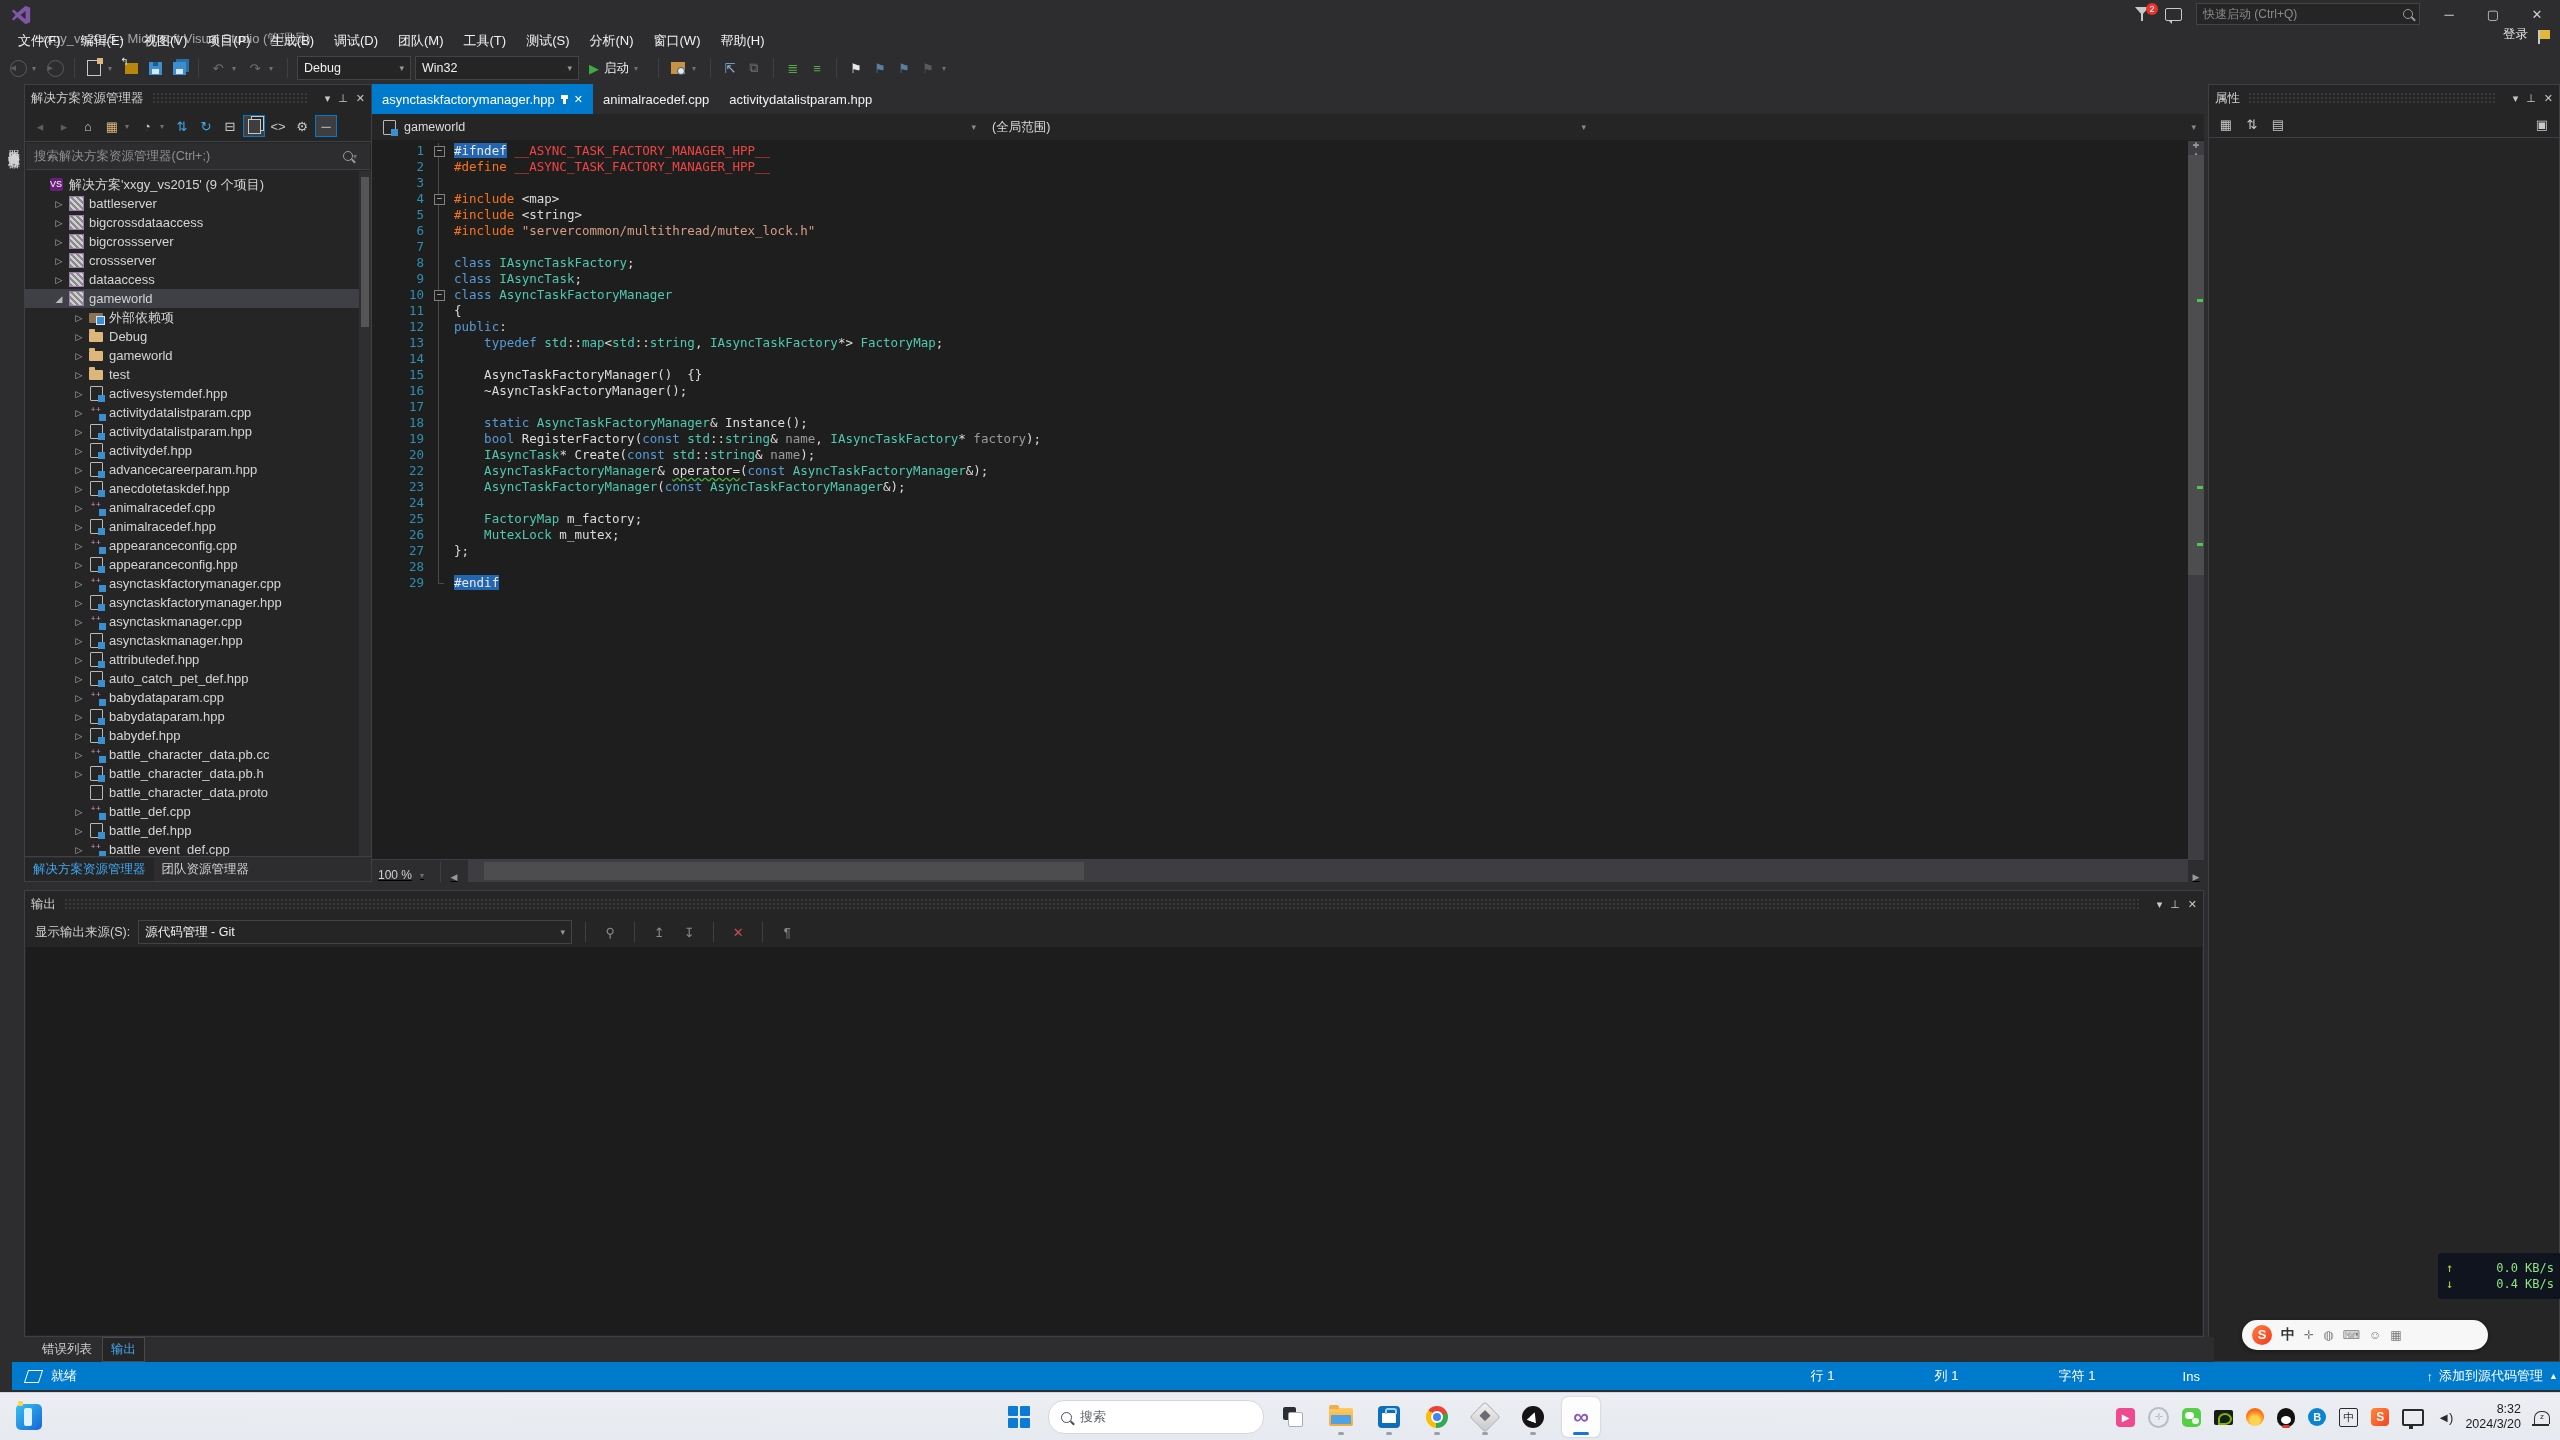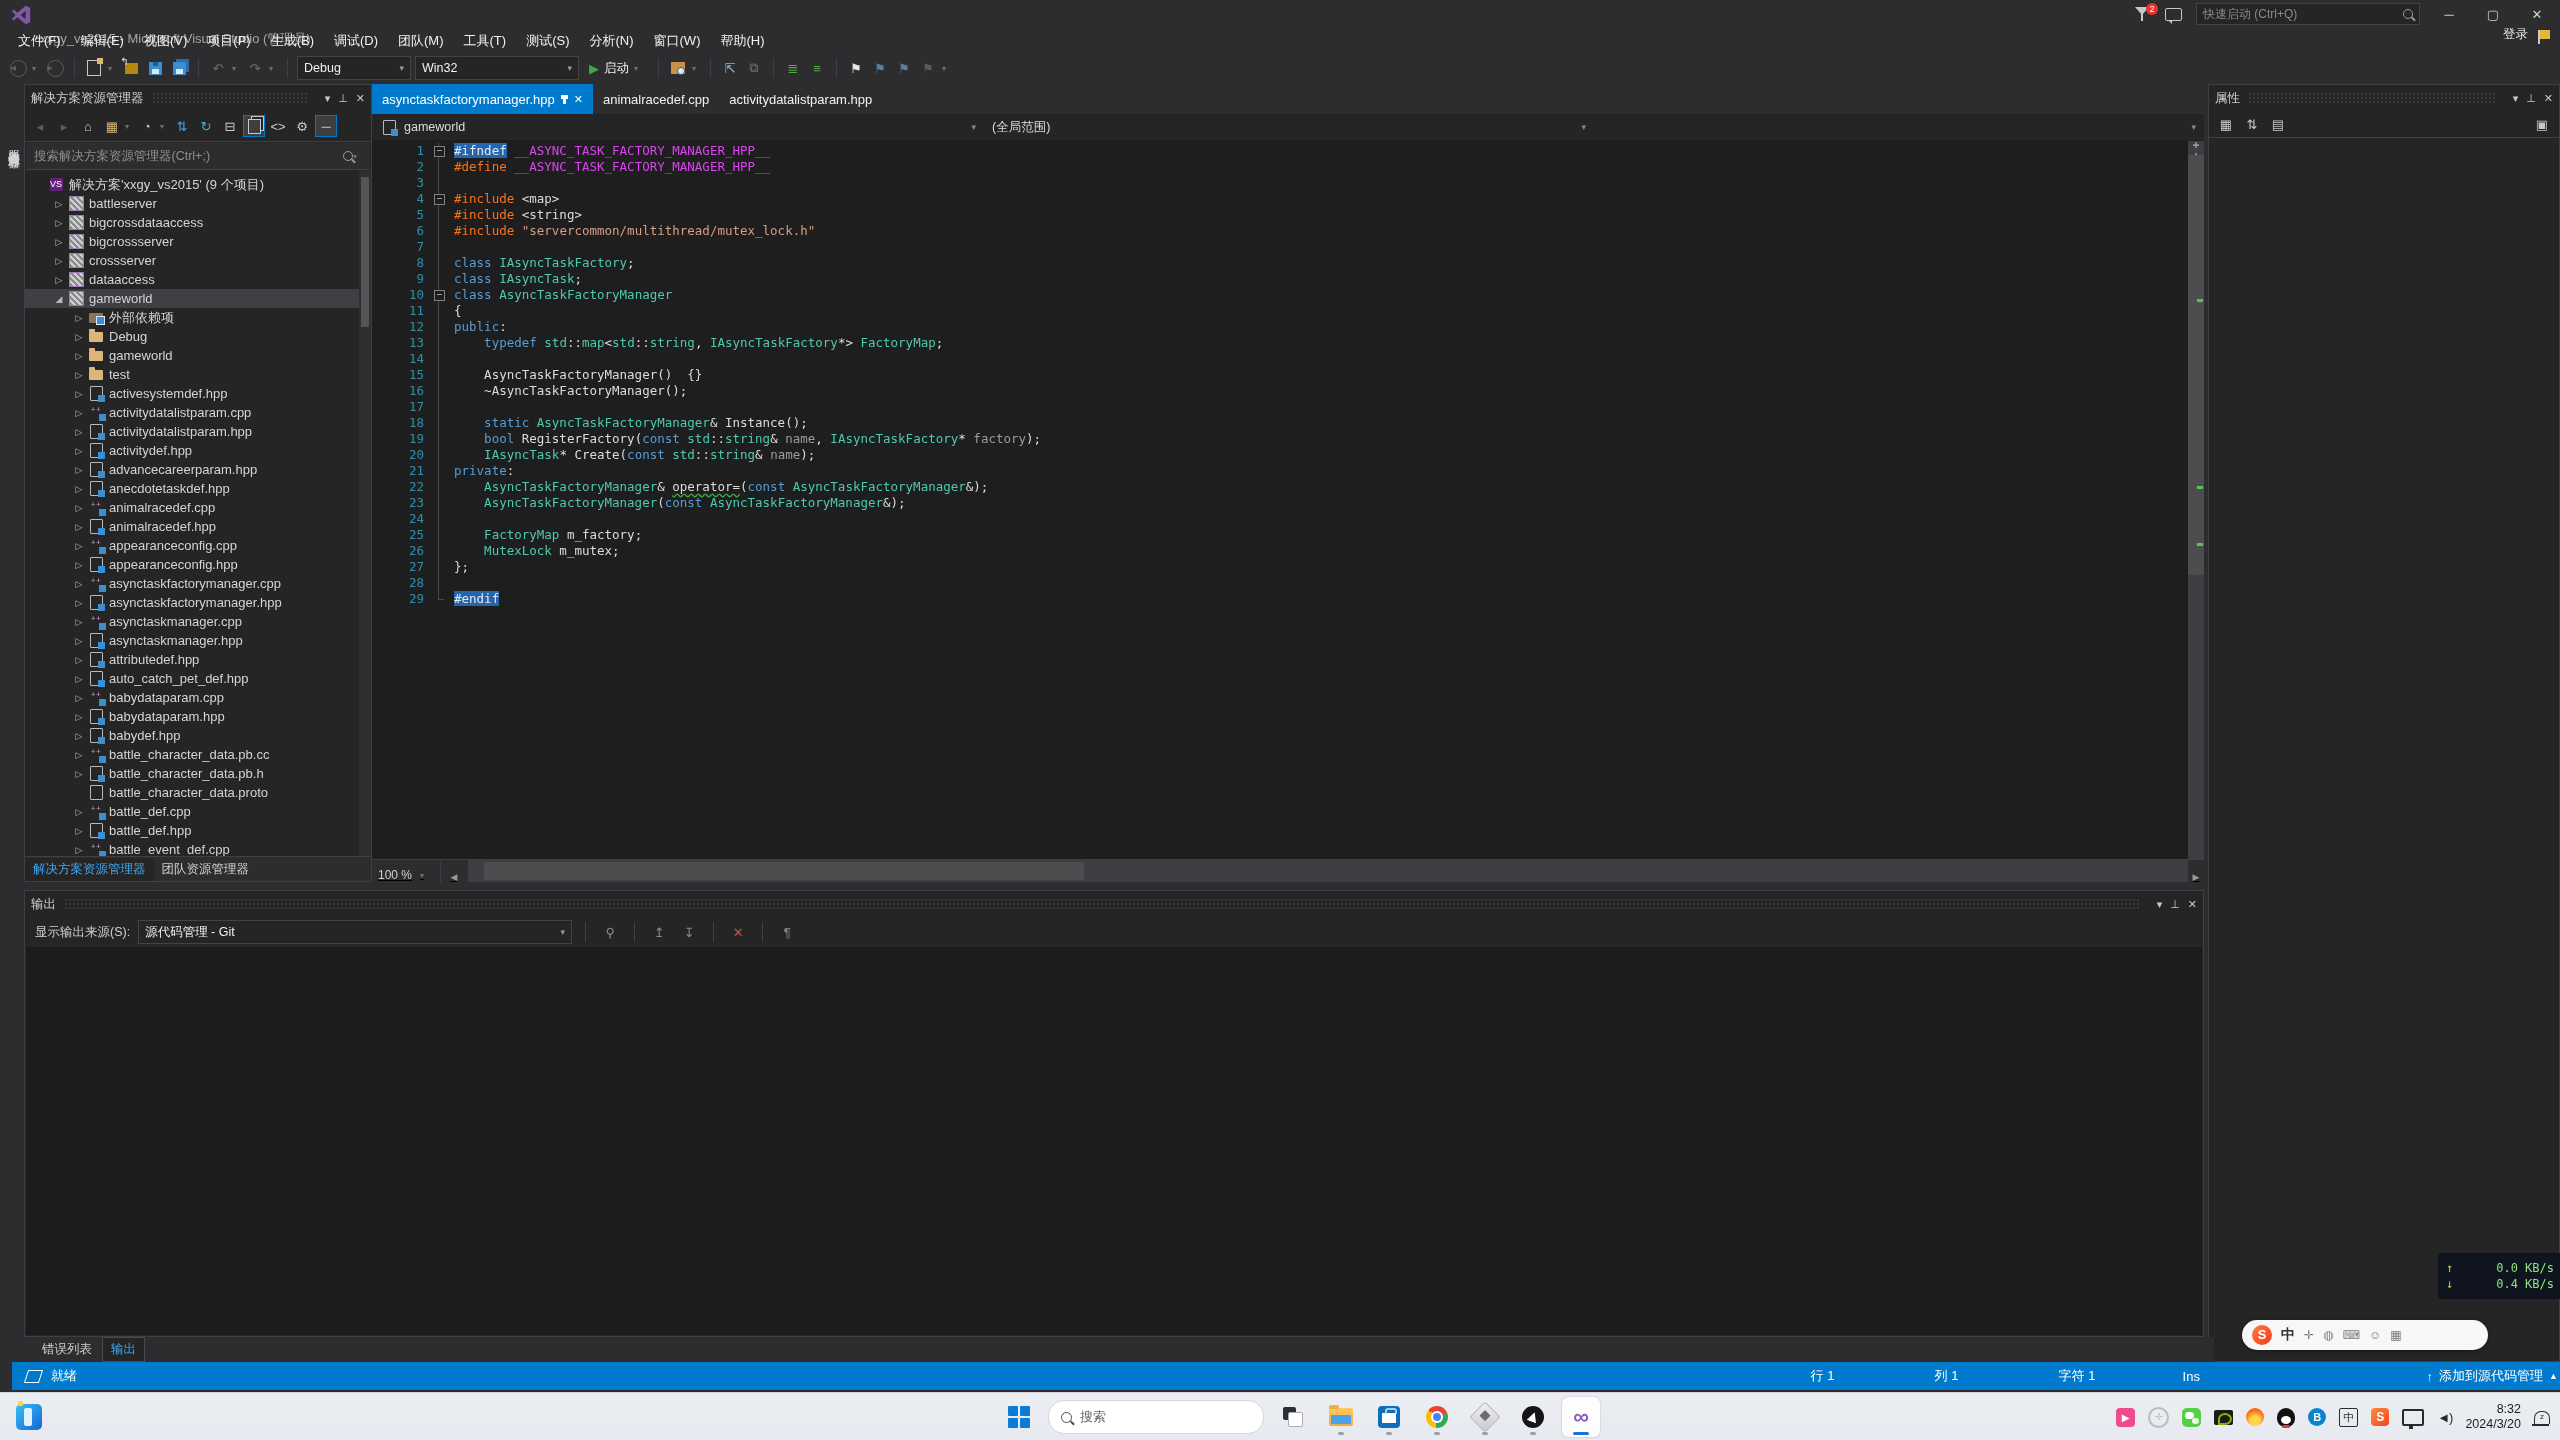--- a/index.html
+++ b/index.html
@@ -105,21 +105,21 @@
   #codewrap{flex:1;position:relative;overflow:hidden;}
   #code-lines{position:absolute;left:0;top:2px;right:16px;font-family:"DejaVu Sans Mono","Liberation Mono",monospace;font-size:12.5px;line-height:16px;}
   .cl{display:flex;height:16px;}
   .cl .lnum{width:52px;text-align:right;color:#2b91af;padding-right:8px;flex:none;}
   .cl .fold{width:16px;flex:none;position:relative;}
   .fbox{position:absolute;left:2px;top:3px;width:9px;height:9px;border:1px solid #808080;color:#c8c8c8;font-size:9px;line-height:7px;text-align:center;background:#1e1e1e;z-index:2;}
   .fline{position:absolute;left:6px;top:0;width:1px;height:100%;background:#4a4a4a;}
   .fend{position:absolute;left:6px;top:0;width:5px;height:8px;border-left:1px solid #4a4a4a;border-bottom:1px solid #4a4a4a;}
   .ct{white-space:pre;color:#dcdcdc;padding-left:6px;}
   .tk-kw{color:#569cd6;} .tk-ty{color:#4ec9b0;} .tk-pp{color:#f97316;}
-  .tk-mc{color:#d946ef;text-align:right;} .tk-st{color:#d69d85;} .tk-pl{color:#dcdcdc;} .tk-pm{color:#9b9b9b;}
+  .tk-mc{color:#ef4444;text-align:right;} .tk-st{color:#d69d85;} .tk-pl{color:#dcdcdc;} .tk-pm{color:#9b9b9b;}
   .tk-hl{background:#2465b0;color:#e8e8e8;}
   .tk-op{text-decoration:underline;text-decoration-style:wavy;text-decoration-color:#3fae3f;text-underline-offset:2px;}
   #vscroll{position:absolute;right:0;top:0;width:16px;height:100%;background:#3e3e42;}
   #vscroll .varr{color:#999;font-size:8px;text-align:center;display:block;}
   #vscroll .thumb{position:absolute;left:0;top:14px;width:16px;height:420px;background:#4d4d50;}
   .gtick{position:absolute;right:1px;width:6px;height:3px;background:#4ec94e;}
   #hscrollrow{height:22px;flex:none;background:#2d2d30;display:flex;align-items:flex-end;border-top:1px solid #3f3f46;text-decoration:underline;}
   #zoomsel{display:flex;align-items:center;color:#d0d0d0;font-size:12px;padding:0 6px;gap:8px;}
   #htrack{flex:1;height:100%;position:relative;background:#3e3e42;margin-left:6px;}
   #htrack .thumb{position:absolute;left:16px;top:2px;width:600px;height:18px;background:#4d4d50;}
@@ -782,27 +782,20 @@
             <span class="ct"><span class="tk tk-pl">    </span><span class="tk tk-kw">bool</span><span class="tk tk-pl"> RegisterFactory(</span><span class="tk tk-kw">const</span><span class="tk tk-pl"> </span><span class="tk tk-ty">std</span><span class="tk tk-pl">::</span><span class="tk tk-ty">string</span><span class="tk tk-pl">&amp; </span><span class="tk tk-pm">name</span><span class="tk tk-pl">, </span><span class="tk tk-ty">IAsyncTaskFactory</span><span class="tk tk-pl">* </span><span class="tk tk-pm">factory</span><span class="tk tk-pl">);</span></span>
           </div>
           <div class="cl">
             <span class="lnum">20</span>
             <span class="fold">
               <span class="fline"></span>
             </span>
             <span class="ct"><span class="tk tk-pl">    </span><span class="tk tk-ty">IAsyncTask</span><span class="tk tk-pl">* Create(</span><span class="tk tk-kw">const</span><span class="tk tk-pl"> </span><span class="tk tk-ty">std</span><span class="tk tk-pl">::</span><span class="tk tk-ty">string</span><span class="tk tk-pl">&amp; </span><span class="tk tk-pm">name</span><span class="tk tk-pl">);</span></span>
           </div>
           <div class="cl">
-            <span class="lnum">21</span>
-            <span class="fold">
-              <span class="fline"></span>
-            </span>
-            <span class="ct"><span class="tk tk-kw">private</span><span class="tk tk-pl">:</span></span>
-          </div>
-          <div class="cl">
             <span class="lnum">22</span>
             <span class="fold">
               <span class="fline"></span>
             </span>
             <span class="ct"><span class="tk tk-pl">    </span><span class="tk tk-ty">AsyncTaskFactoryManager</span><span class="tk tk-pl">&amp; </span><span class="tk tk-op">operator=</span><span class="tk tk-pl">(</span><span class="tk tk-kw">const</span><span class="tk tk-pl"> </span><span class="tk tk-ty">AsyncTaskFactoryManager</span><span class="tk tk-pl">&amp;);</span></span>
           </div>
           <div class="cl">
             <span class="lnum">23</span>
             <span class="fold">
               <span class="fline"></span>

